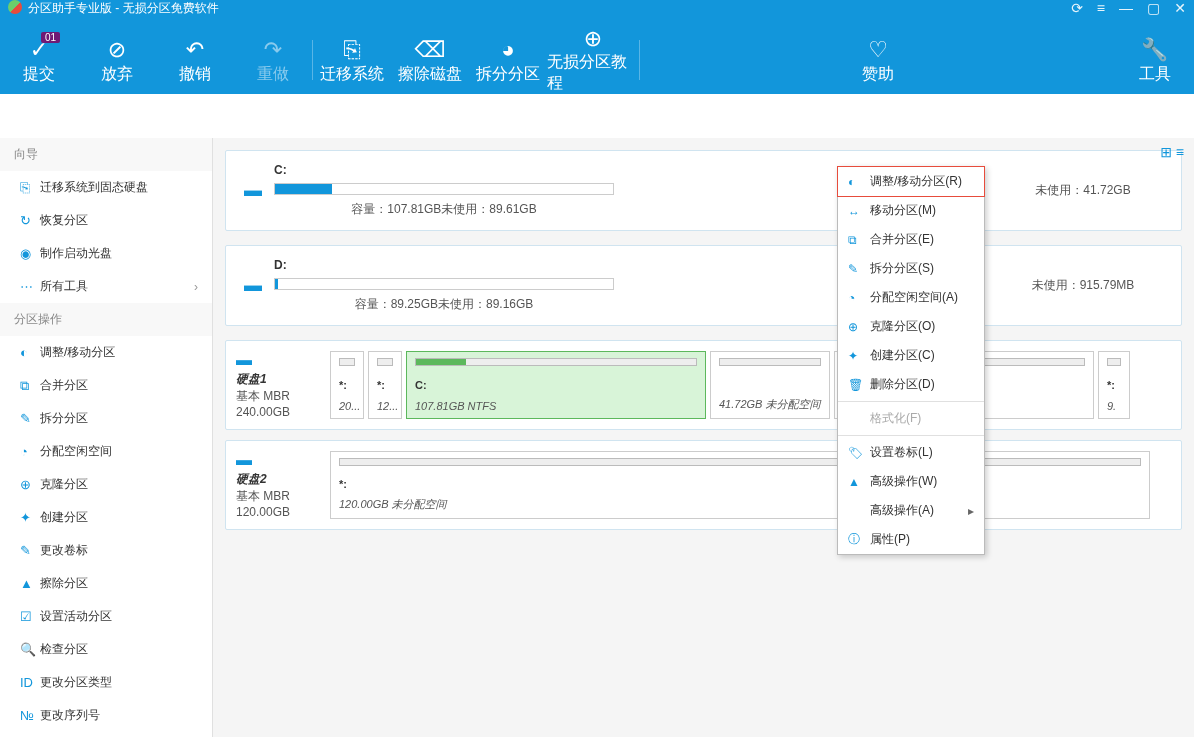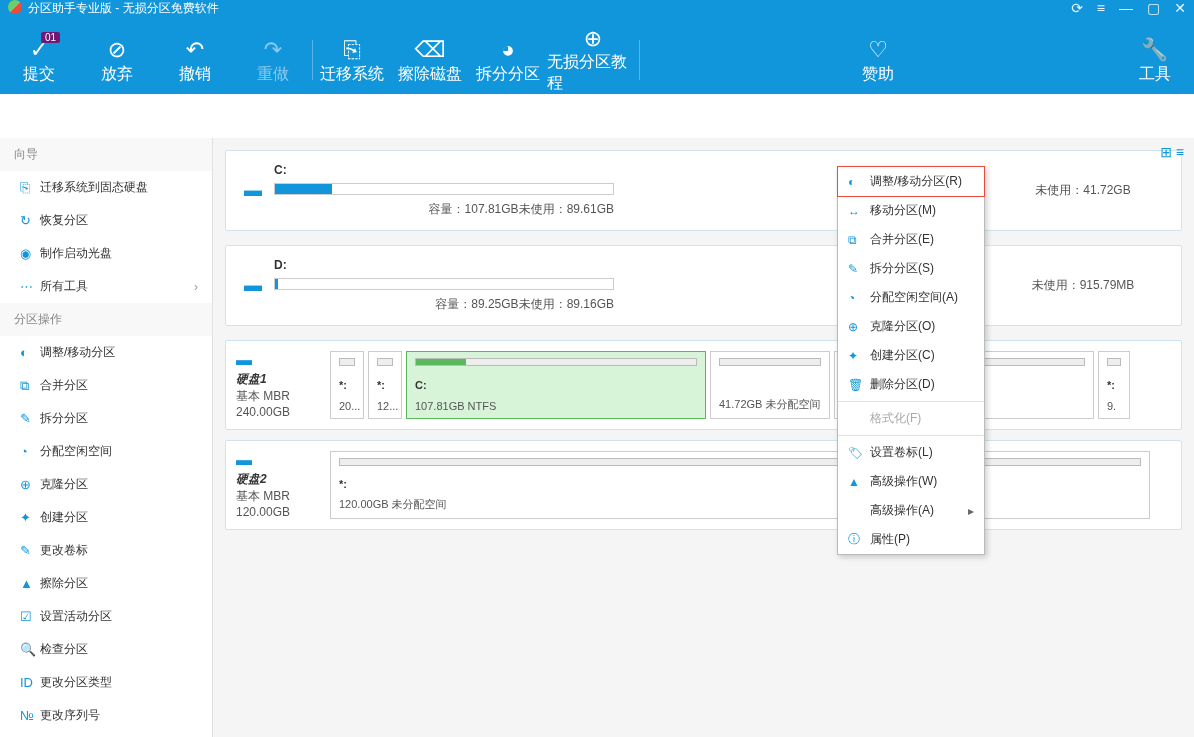--- a/index.html
+++ b/index.html
@@ -27,34 +27,34 @@
 .side-item .stext { flex: 1; }
 .side-item .chev { color: #999; }
 .main { flex: 1; background: #f5f5f5; padding: 12px; overflow: auto; position: relative; }
 .view-toggle { position: absolute; top: 6px; right: 10px; color: #1296db; font-size: 14px; cursor: pointer; }
 .partition-card { background: #fff; border: 1px solid #d0e4f0; border-radius: 2px; padding: 12px 18px; margin-bottom: 14px; display: flex; align-items: center; }
 .partition-card .picon { width: 30px; color: #1296db; font-size: 18px; }
 .partition-card .pbody { flex: 1; }
 .partition-card .pname { font-weight: bold; margin-bottom: 6px; }
 .progress { height: 12px; border: 1px solid #ccc; background: #fff; position: relative; margin-bottom: 6px; }
 .progress .fill { height: 100%; background: #1296db; }
-.partition-card .pstats { display: flex; justify-content: flex-end; color: #555; max-width: 540px; }
+.partition-card .pstats { display: flex; justify-content: center; color: #555; max-width: 540px; }
 .partition-card .pstats2 { color: #555; width: 160px; text-align: center; }
 .disk-row { background: #fff; border: 1px solid #d0e4f0; border-radius: 2px; padding: 10px; margin-bottom: 10px; display: flex; align-items: stretch; gap: 4px; }
 .disk-head { width: 90px; display: flex; flex-direction: column; justify-content: center; }
 .disk-head .dicon { color: #1296db; font-size: 16px; }
 .disk-head .dname { font-weight: bold; margin-top: 2px; font-style: italic; }
 .disk-head .dtype { color: #555; }
 .disk-head .dsize { color: #555; }
 .disk-part { border: 1px solid #ccc; padding: 6px 8px; display: flex; flex-direction: column; justify-content: space-between; min-width: 32px; font-size: 11px; }
 .disk-part.green { border-color: #5cb85c; background: #d8f4d8; }
 .disk-part .dpbar { height: 8px; background: #eee; border: 1px solid #bbb; margin-bottom: 4px; position: relative; }
 .disk-part .dpbar .dpfill { height: 100%; background: #5cb85c; }
 .disk-part .dplabel { font-weight: bold; }
-.disk-part .dpinfo { color: #555; white-space: nowrap; }
+.disk-part .dpinfo { color: #555; white-space: nowrap; font-style: italic; }
 .ctxmenu { position: absolute; top: 28px; left: 624px; width: 148px; background: #fff; border: 1px solid #bbb; box-shadow: 2px 2px 6px rgba(0,0,0,0.2); z-index: 100; }
 .ctxmenu .mitem { display: flex; align-items: center; padding: 6px 10px; cursor: pointer; font-size: 12px; }
 .ctxmenu .mitem.highlighted { border: 1px solid #e74c3c; margin: -1px; position: relative; z-index: 1; }
 .ctxmenu .mitem.disabled { color: #aaa; cursor: default; justify-content: center; }
 .ctxmenu .mitem .micon { width: 22px; color: #1296db; font-size: 12px; }
 .ctxmenu .mitem .mtext { flex: 1; }
 .ctxmenu .mitem .msub { color: #666; }
 .ctxmenu .msep { height: 1px; background: #e0e0e0; margin: 2px 0; }
 </style>
 </head>

